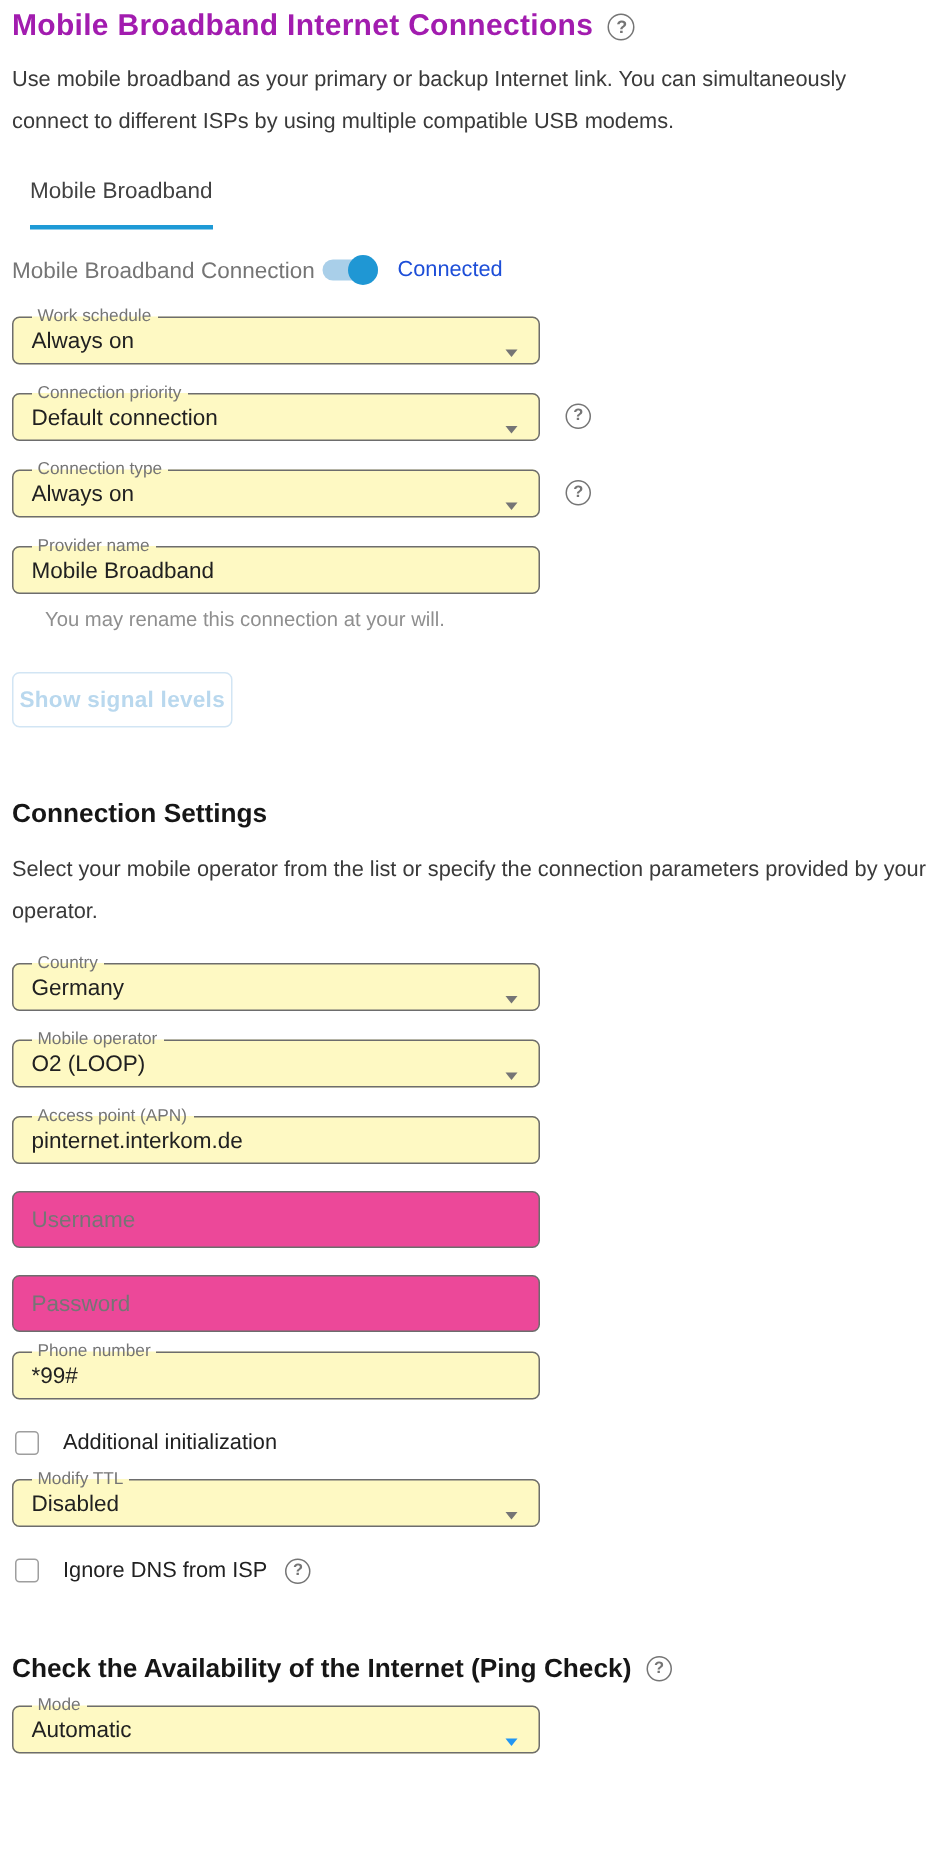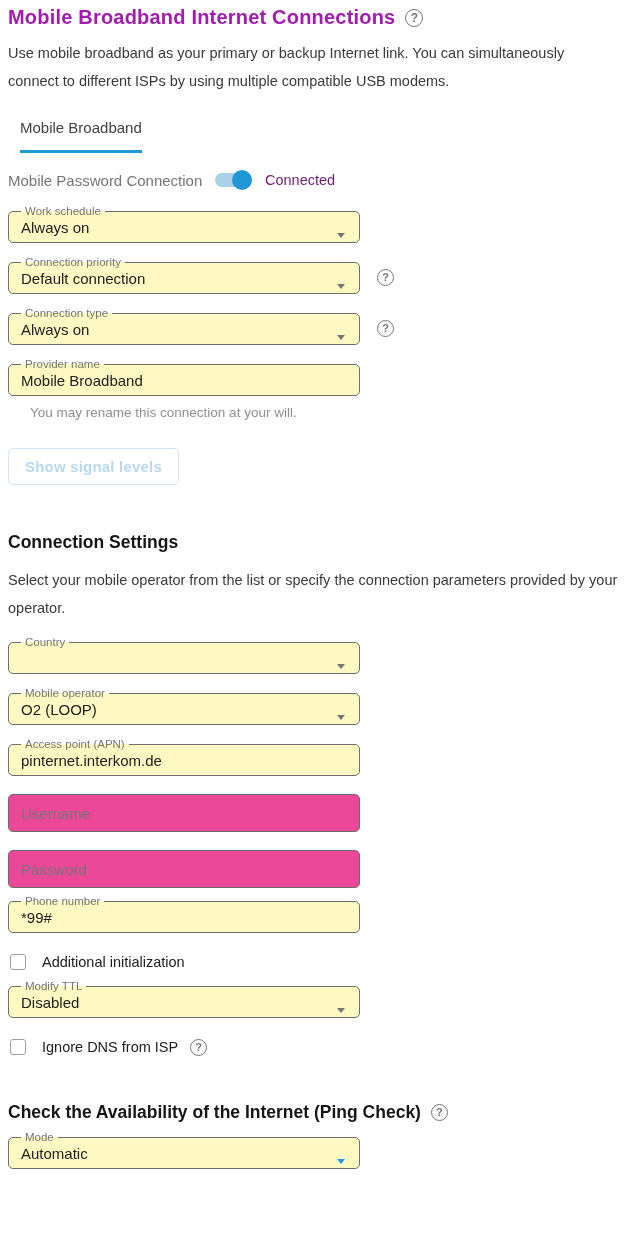--- a/index.html
+++ b/index.html
@@ -30,21 +30,21 @@
   .tab { display:inline-block; padding: 0 12px; }
   .tab-label { font-size: 15px; color: #424242; display:block; padding-bottom: 14px; }
   .tab-underline { height: 3px; background: #1e9ad6; }
 
   
   .toggle-row { display:flex; align-items:center; margin-top: 15px; height: 24px; }
   .toggle-label { font-size: 15px; color: #757575; width: 207px; }
   .switch { position:relative; width: 37px; height: 20px; margin-right: 13px; cursor:pointer; }
   .switch .track { position:absolute; left:0; top:3px; width:37px; height:14px; border-radius:7px; background:#a9cfe9; }
   .switch .knob { position:absolute; right:0; top:0; width:20px; height:20px; border-radius:50%; background:#1f97d4; }
-  .status-text { font-size: 14.5px; color: #701a75; }
+  .status-text { font-size: 14.5px; color: #1d4ed8; }
 
   
   .row { display:flex; align-items:center; margin-top: 13px; }
   .mfield {
     width: 352px; height: 38px; margin:0; padding: 0 36px 0 12px;
     border: 1px solid #6d6d6d; border-radius: 5px; position: relative; background:#fef9c3;
   }
   .mfield legend {
     font-size: 11.5px; color: #757575; padding: 0 4px; margin-left: 0;
     line-height: 12px; white-space: nowrap;
@@ -73,21 +73,21 @@
   }
   .plain-input::placeholder { color: #757575; opacity:1; }
 
   .helper-text { font-size: 13.5px; color: #8f8f8f; margin: 9px 0 0 22px; }
 
   
   .btn-disabled {
     margin-top: 28px; display:inline-block;
     border: 1px solid #d2e5f4; border-radius: 5px; background:#fff;
     color: #b9d8ee; font-size: 15px; font-weight: bold; font-family: inherit;
-    padding: 9px 16px; letter-spacing:.2px;
+    padding: 9px 4px; letter-spacing:.2px;
   }
 
   
   h2 { font-size: 17.5px; font-weight: bold; color:#161616; margin: 0; }
   .section-connection { margin-top: 47px; }
   .section-ping { margin-top: 46px; }
   .heading-row { display:flex; align-items:center; gap:10px; }
 
   
   .check-row { display:flex; align-items:center; margin-top: 20px; height: 18px; }
@@ -116,21 +116,21 @@
   
   <div class="tabbar">
     <div class="tab">
       <span class="tab-label">Mobile Broadband</span>
       <div class="tab-underline"></div>
     </div>
   </div>
 
   
   <div class="toggle-row">
-    <span class="toggle-label">Mobile Password Connection</span>
+    <span class="toggle-label">Mobile Broadband Connection</span>
     <span class="switch">
       <span class="track"></span>
       <span class="knob"></span>
     </span>
     <span class="status-text">Connected</span>
   </div>
 
   
   <div class="row">
     <fieldset class="mfield">
@@ -173,20 +173,21 @@
   <button class="btn-disabled" disabled="">Show signal levels</button>
 
   
   <div class="section-connection">
     <h2>Connection Settings</h2>
     <p class="desc mt-sec-desc" style="margin-top:13px;">Select your mobile operator from the list or specify the connection parameters provided by your operator.</p>
 
     <div class="row mt-field-after-desc">
       <fieldset class="mfield">
         <legend>Country</legend>
+        <span class="value">Germany</span>
         <span class="caret"></span>
       </fieldset>
     </div>
 
     <div class="row">
       <fieldset class="mfield">
         <legend>Mobile operator</legend>
         <span class="value">O2 (LOOP)</span>
         <span class="caret"></span>
       </fieldset>

